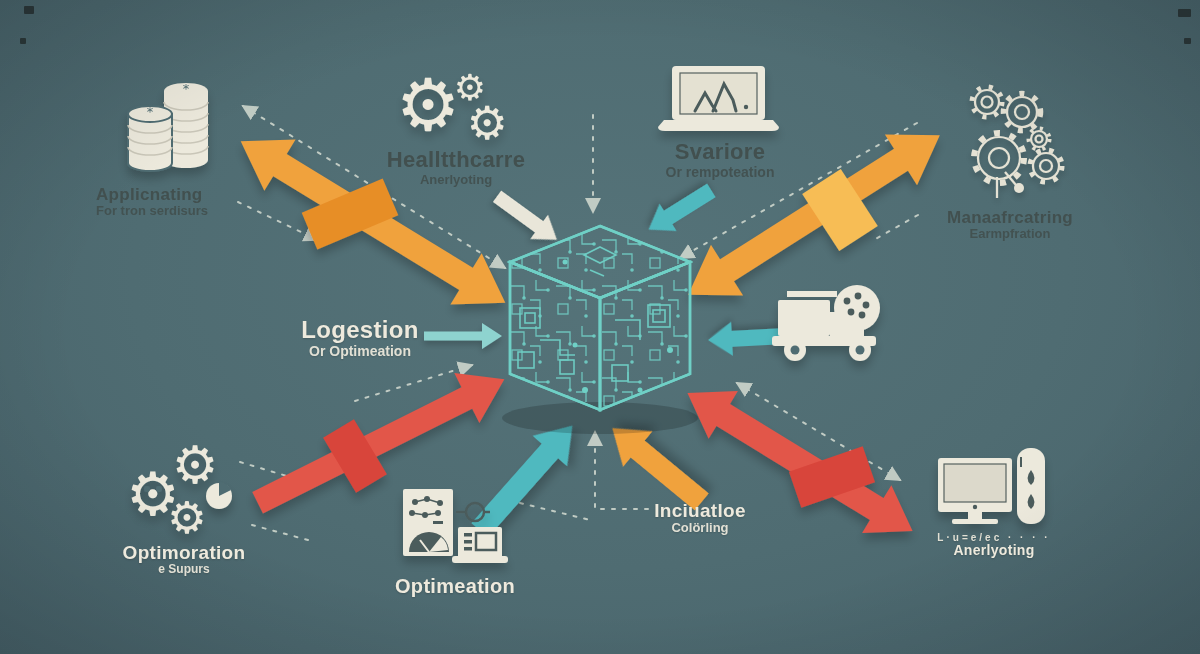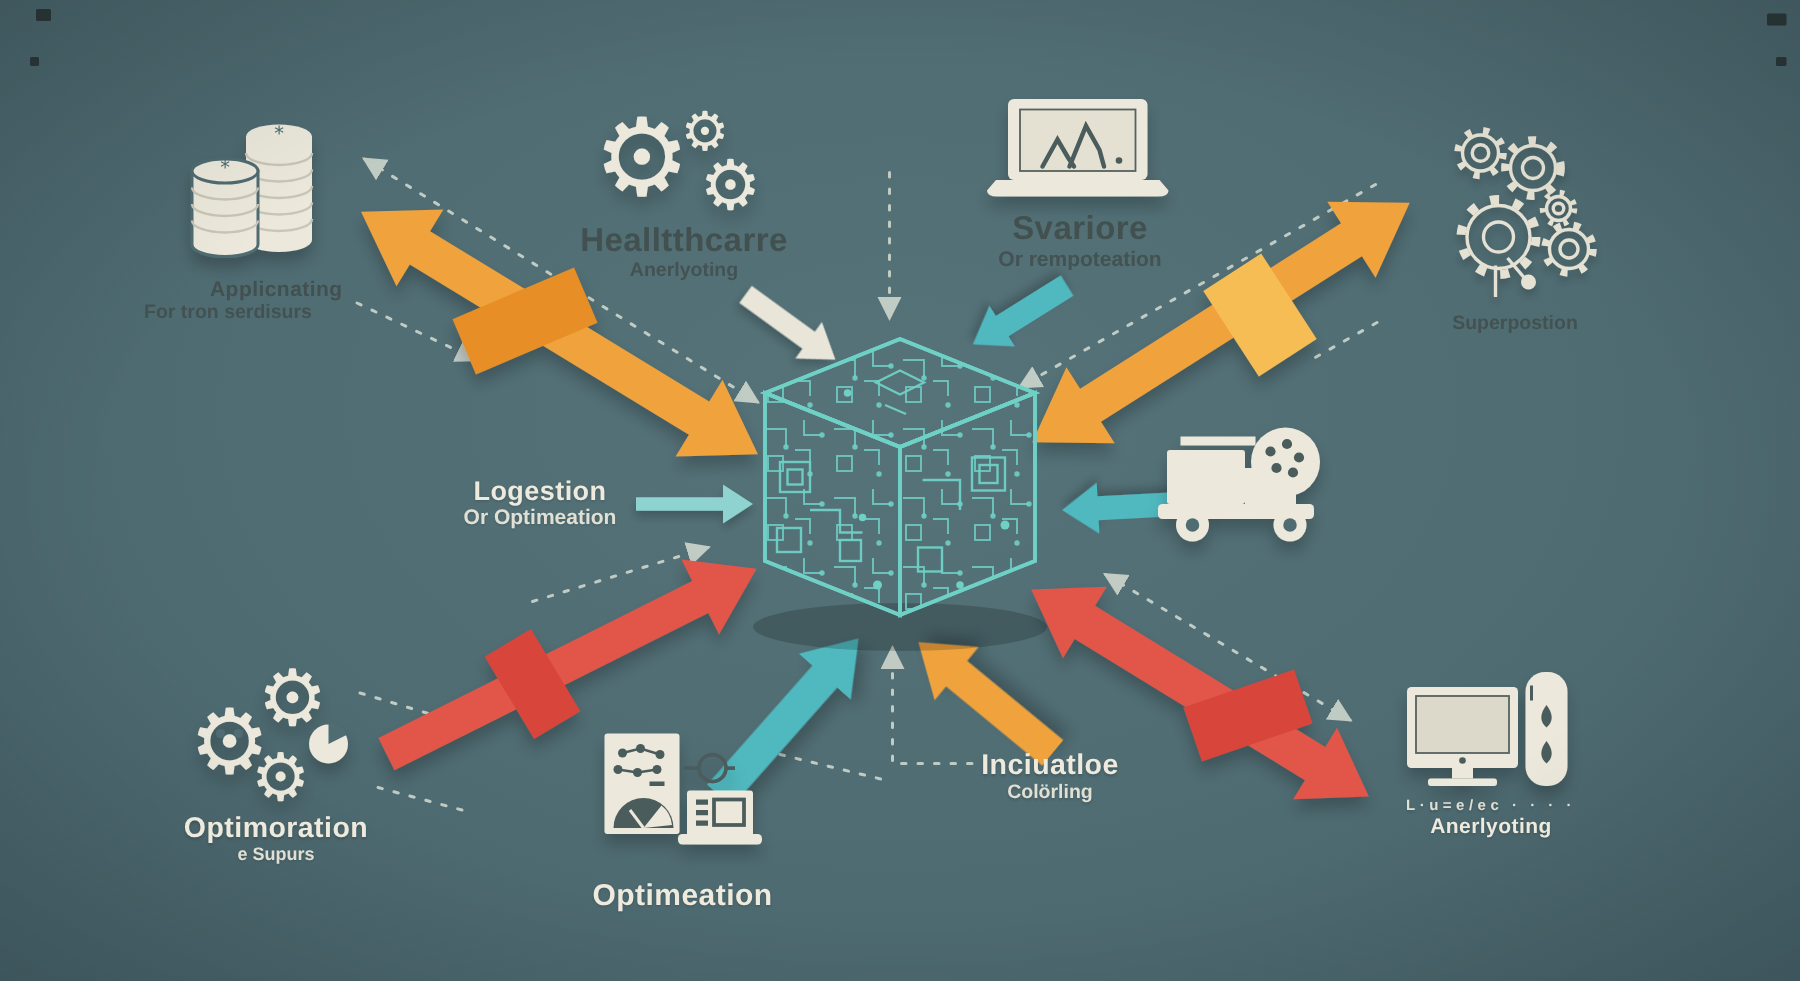--- a/index.html
+++ b/index.html
@@ -10,21 +10,21 @@
   }
   .stage svg{position:absolute;inset:0;}
   .vignette{position:absolute;inset:0;pointer-events:none;
     background:radial-gradient(ellipse at 50% 50%, rgba(0,0,0,0) 62%, rgba(0,0,0,0.14) 100%);}
   .label{position:absolute;z-index:5;line-height:1.12;}
   .label.centered{transform:translateX(-50%);text-align:center;}
   .label .t{font-weight:bold;letter-spacing:.3px;}
   .label .s{font-weight:bold;opacity:.92;}
   .dark{color:#42504f;}
   .cream{color:#eeeadd;text-shadow:0 1px 2px rgba(0,0,0,.18);}
-  .t21{font-size:14px;margin-left:44px;} .t22{font-size:22px;} .t25{font-size:18px;}
+  .t21{font-size:17px;} .t22{font-size:22px;} .t25{font-size:24px;}
   .t19{font-size:19px;} .t20{font-size:20px;} .t14{font-size:14px;}
   .s13{font-size:13px;} .s12{font-size:12px;} .s14{font-size:14px;}
   .s10{font-size:10px;letter-spacing:3px;opacity:.85;text-align:right;}
   .artifact{position:absolute;background:#1d2424;opacity:.75;border-radius:1px;z-index:6;}
 </style>
 </head>
 <body>
 
 <div class="stage">
 
@@ -307,35 +307,36 @@
   <div class="t t22">Healltthcarre</div>
   <div class="s s13">Anerlyoting</div>
 </div>
 
 <div class="label dark centered" style="left:720px;top:140px;">
   <div class="t t22">Svariore</div>
   <div class="s s14">Or rempoteation</div>
 </div>
 
 <div class="label dark centered" style="left:1010px;top:208px;">
-  <div class="s s13">Superpostion</div>
+  <div class="t t21">Manaafrcatring</div>
+  <div class="s s13">Earmpfration</div>
 </div>
 
 <div class="label cream centered" style="left:360px;top:317px;">
   <div class="t t25">Logestion</div>
   <div class="s s14">Or Optimeation</div>
 </div>
 
 
 <div class="label cream centered" style="left:184px;top:542px;">
   <div class="t t19">Optimoration</div>
   <div class="s s12">e Supurs</div>
 </div>
 
-<div class="label cream centered" style="left:455px;top:575px;margin-top:11px;">
+<div class="label cream centered" style="left:455px;top:575px;">
   <div class="t t20">Optimeation</div>
 </div>
 
 <div class="label cream centered" style="left:700px;top:500px;">
   <div class="t t19">Inciuatloe</div>
   <div class="s s13">Colörling</div>
 </div>
 
 <div class="label cream centered" style="left:994px;top:532px;">
   <div class="s s10">L·u=e/ec · · · ·</div>

